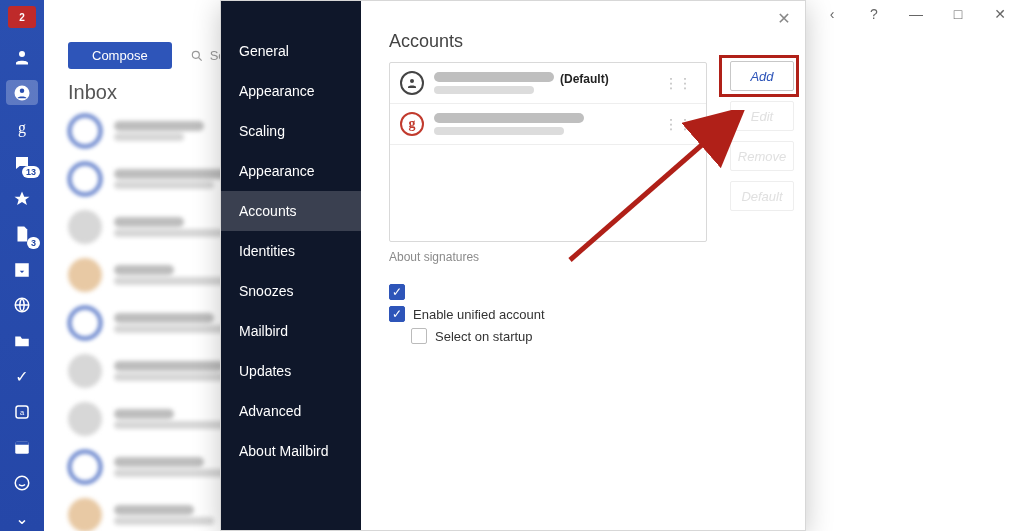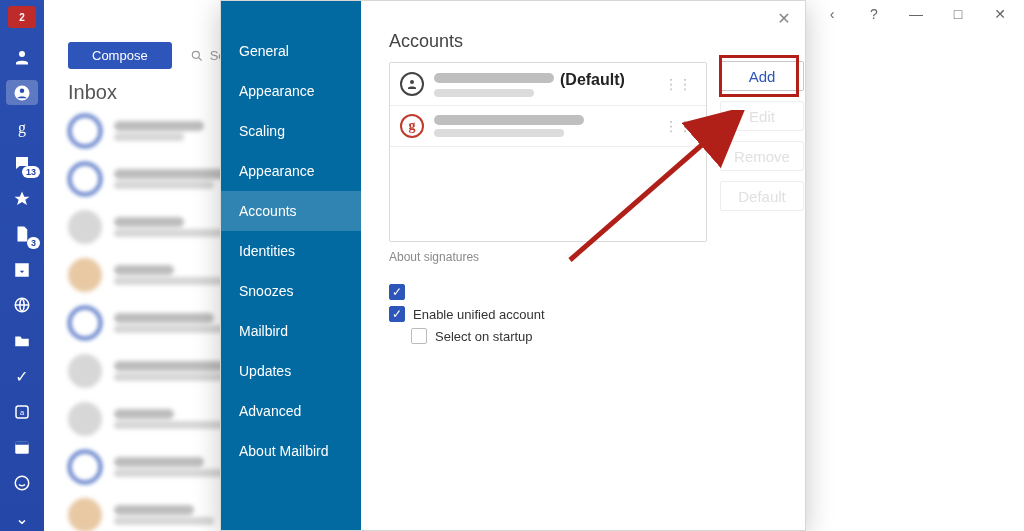--- a/index.html
+++ b/index.html
@@ -61,21 +61,21 @@
 .modal {
   position:absolute; left:220px; top:0; width:586px; height:531px;
   background:#fff; border:1px solid #d7d7d7; box-shadow:0 6px 26px rgba(0,0,0,.22);
 }
 .modal-close {
   position:absolute; top:6px; right:10px; font-size:16px; color:#888; cursor:pointer;
   width:22px; height:22px; display:flex; align-items:center; justify-content:center;
 }
 .modal-body { display:flex; height:100%; }
 .modal-sidebar {
-  width:140px; background:#0369a1; color:#fff; padding:30px 0 0;
+  width:140px; background:#0f172a; color:#fff; padding:30px 0 0;
   display:flex; flex-direction:column;
 }
 .side-item {
   padding:12px 18px; font-size:14px; cursor:pointer;
 }
 .side-item.selected { background:rgba(255,255,255,.18); }
 
 .modal-content { flex:1; padding:30px 28px 20px; position:relative; }
 .section-title { font-size:18px; color:#444; font-weight:400; margin-bottom:10px; }
 
@@ -87,30 +87,30 @@
 }
 .acct-icon {
   width:24px; height:24px; border:2px solid #444; border-radius:50%;
   display:flex; align-items:center; justify-content:center;
 }
 .acct-icon svg{ width:12px; height:12px; fill:#444; }
 .acct-icon.google { border-color:#c13a2d; color:#c13a2d; font-family:Georgia,serif; font-size:14px; font-weight:700; }
 .acct-text { flex:1; }
 .acct-text .l1 { height:10px; background:#bfbfbf; border-radius:5px; width:120px; margin-bottom:4px; }
 .acct-text .l2 { height:8px; background:#dcdcdc; border-radius:4px; width:100px; }
-.acct-default-tag { font-size:16px; font-weight:700; color:#232323; }
+.acct-default-tag { font-size:12px; font-weight:700; color:#232323; }
 .acct-drag { color:#bbb; font-size:14px; padding:0 4px; cursor:move; }
 
 .side-buttons {
   position:absolute; left:366px; top:60px; width:70px;
   display:flex; flex-direction:column; gap:10px; align-items:center;
 }
 .side-buttons button {
-  width:84px; height:30px; background:#fff; border:1px solid #c7c7c7;
-  font-size:15px; color:#2e55b9; cursor:pointer; border-radius:2px;
+  width:64px; height:30px; background:#fff; border:1px solid #c7c7c7;
+  font-size:13px; color:#2e55b9; cursor:pointer; border-radius:2px;font-style:italic;
 }
 .side-buttons button.faded { color:#e0e0e0; border-color:#eee; }
 .add-highlight {
   position:absolute; left:358px; top:54px; width:80px; height:42px;
   border:3px solid #b02018; pointer-events:none;
 }
 
 .edit-sig { margin-top:8px; font-size:12px; color:#8a8a8a; cursor:pointer; }
 .check-group { margin-top:20px; display:flex; flex-direction:column; gap:6px; font-size:13px; color:#333; }
 .check-row { display:flex; align-items:center; gap:8px; }

